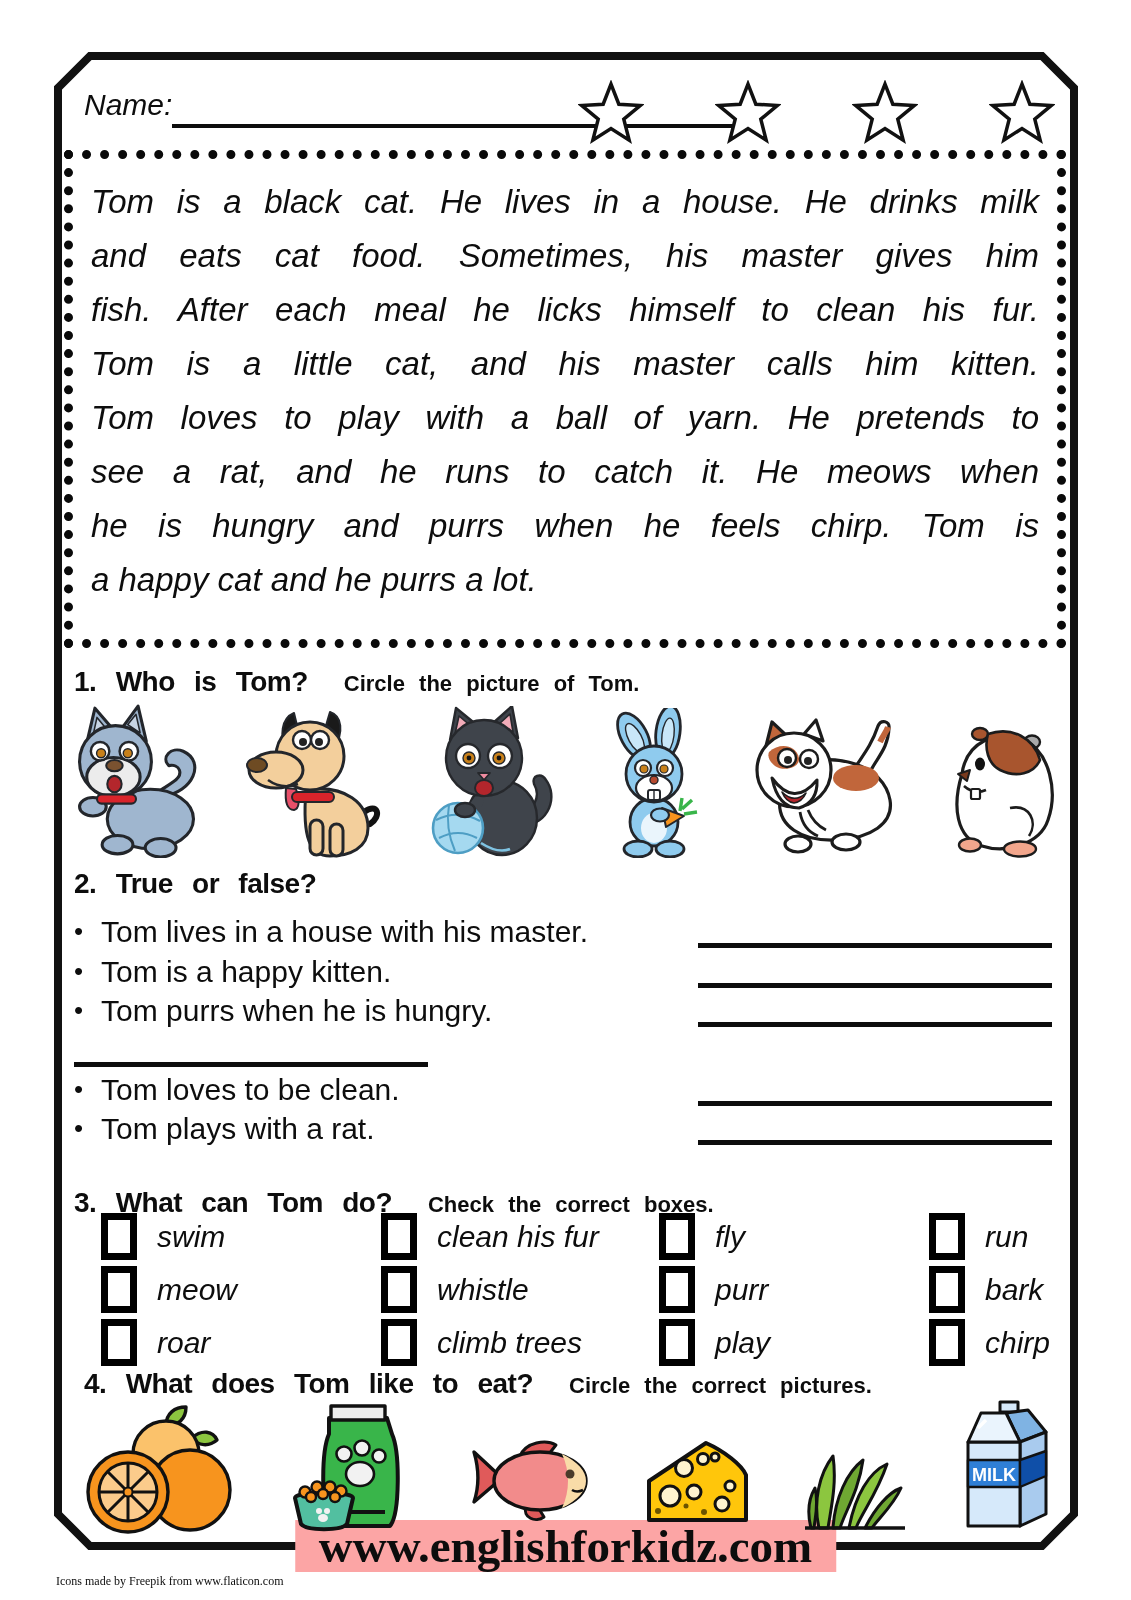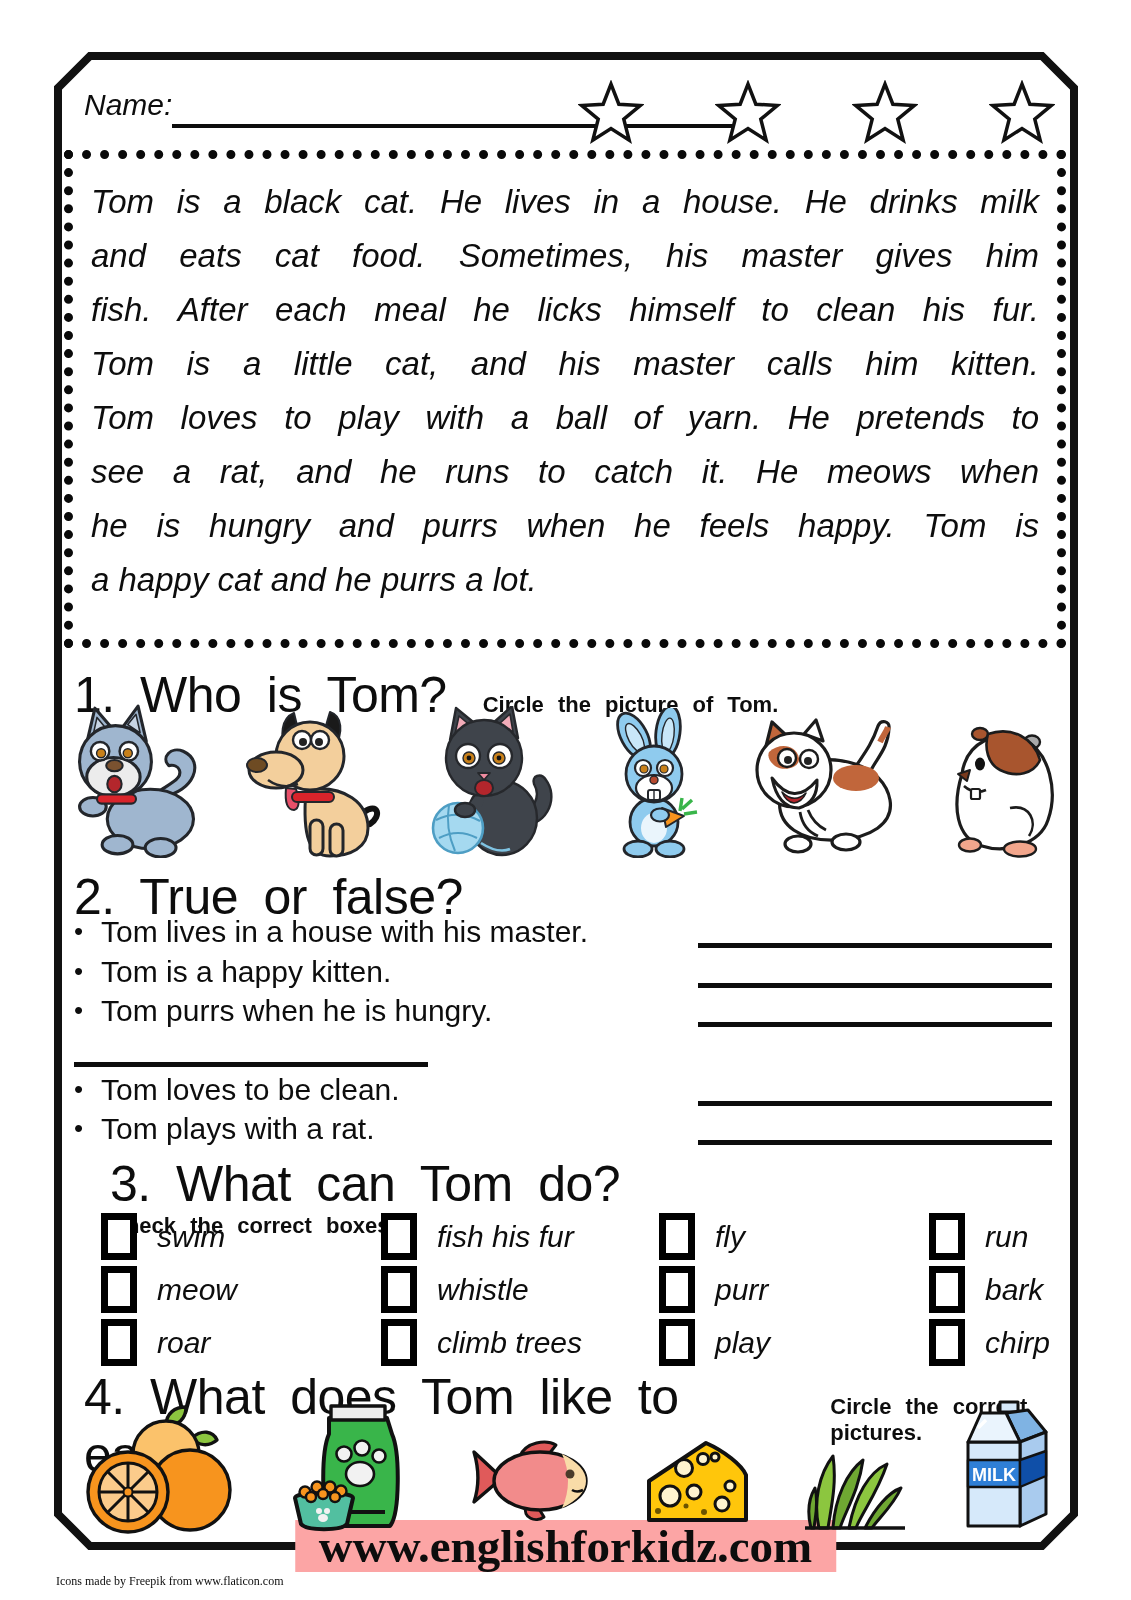--- a/index.html
+++ b/index.html
@@ -21,21 +21,21 @@
 
   
   .passage-box{left:64px;top:150px;width:1002px;height:498px;border:9px dotted #0a0a0a;
     box-sizing:border-box;padding:16px 18px 0 18px;z-index:2;}
   .p-line{font-style:italic;font-size:33px;line-height:54px;white-space:normal;
     text-align:justify;text-align-last:justify;}
   .p-line.last{text-align-last:left;}
 
   
   .q-head-row{display:flex;align-items:baseline;z-index:2;}
-  .q-head{font-weight:normal;font-size:50px;word-spacing:12px;letter-spacing:-0.5px;}
+  .q-head{font-weight:bold;font-size:28px;word-spacing:12px;letter-spacing:-0.5px;}
   .q-instr{font-weight:bold;font-size:22px;word-spacing:8px;margin-left:36px;}
 
   
   .q1-row{left:62px;top:702px;width:1000px;display:flex;justify-content:space-between;
     align-items:flex-end;z-index:2;}
   .pic{cursor:pointer;}
 
   
   .q2-list{left:74px;top:914px;width:978px;z-index:2;}
   .tf-row{display:flex;justify-content:space-between;align-items:flex-end;height:39.4px;}
@@ -55,21 +55,21 @@
     justify-content:space-between;align-items:flex-end;z-index:6;gap:24px;}
 
   
   .site{left:50%;top:1520px;transform:translateX(-50%);
     font-family:"Liberation Serif",serif;font-weight:bold;font-size:47px;line-height:52px;
     background:#fca5a5;padding:0 24px;z-index:5;white-space:nowrap;}
   .credits{left:56px;top:1574px;font-family:"Liberation Serif",serif;font-size:12px;z-index:2;text-align:right;}
 
   .h-q1{left:74px;top:666px;}
   .h-q2{left:74px;top:868px;}
-  .h-q3{left:74px;top:1155px;flex-direction:column;}
+  .h-q3{left:74px;top:1187px;}
   .h-q4{left:84px;top:1368px;}
 </style>
 </head>
 <body>
 
 <svg id="frame" width="1131" height="1600" viewBox="0 0 1131 1600">
   <polygon points="90,56 1042,56 1074,88 1074,1514 1042,1546 90,1546 58,1514 58,88" fill="none" stroke="#111111" stroke-width="8"></polygon>
 </svg>
 
 <span class="abs name-row">Name:</span>
@@ -90,21 +90,21 @@
     </svg>
 </div>
 
 <div class="abs passage-box">
   <div class="p-line">Tom is a black cat. He lives in a house. He drinks milk</div>
   <div class="p-line">and eats cat food. Sometimes, his master gives him</div>
   <div class="p-line">fish. After each meal he licks himself to clean his fur.</div>
   <div class="p-line">Tom is a little cat, and his master calls him kitten.</div>
   <div class="p-line">Tom loves to play with a ball of yarn. He pretends to</div>
   <div class="p-line">see a rat, and he runs to catch it. He meows when</div>
-  <div class="p-line">he is hungry and purrs when he feels happy. Tom is</div>
+  <div class="p-line">he is hungry and purrs when he feels chirp. Tom is</div>
   <div class="p-line last">a happy cat and he purrs a lot.</div>
 </div>
 
 <div class="abs q-head-row h-q1">
   <span class="q-head">1. Who is Tom?</span>
   <span class="q-instr">Circle the picture of Tom.</span>
 </div>
 
 <div class="abs q1-row">
 
@@ -296,21 +296,21 @@
   <div class="check-item">
     <span class="checkbox"></span>
     <span class="check-label">meow</span>
   </div>
   <div class="check-item">
     <span class="checkbox"></span>
     <span class="check-label">roar</span>
   </div>
   <div class="check-item">
     <span class="checkbox"></span>
-    <span class="check-label">fish his fur</span>
+    <span class="check-label">clean his fur</span>
   </div>
   <div class="check-item">
     <span class="checkbox"></span>
     <span class="check-label">whistle</span>
   </div>
   <div class="check-item">
     <span class="checkbox"></span>
     <span class="check-label">climb trees</span>
   </div>
   <div class="check-item">

